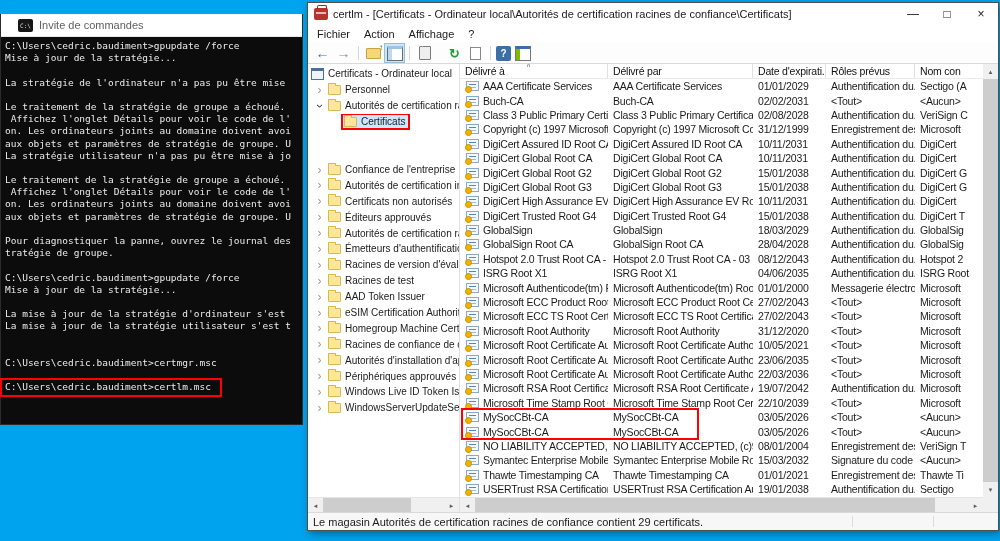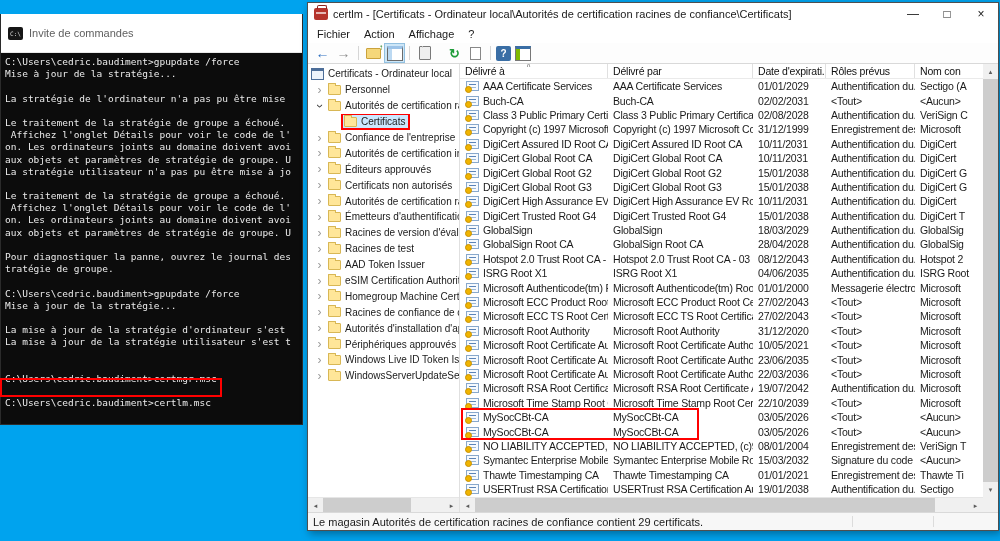--- a/index.html
+++ b/index.html
@@ -8,22 +8,22 @@
   *{box-sizing:border-box; margin:0; padding:0;}
   html,body{width:1000px;height:541px;}
   body{
     position:relative; overflow:hidden; background:var(--desktop);
     font-family:"Liberation Sans",sans-serif; -webkit-font-smoothing:antialiased;
   }
 
   
   .terminal{position:absolute; left:0; top:14px; width:303px; height:411px;
     background:var(--termbg); border:1px solid #2b2b2b; border-top:none;}
-  .term-titlebar{height:39px; background:#ffffff; display:flex; align-items:center;
-    padding-left:7px; gap:6px; border-bottom:1px solid #e8e8e8;}
+  .term-titlebar{height:23px; background:#ffffff; display:flex; align-items:center;
+    padding-left:17px; gap:6px; border-bottom:1px solid #e8e8e8;}
   .cmd-icon{width:15px;height:13px;background:#161616;border-radius:2px;color:#d8d8d8;
     display:flex;align-items:center;justify-content:center;font-size:6px;font-family:"DejaVu Sans Mono",monospace;}
   .cmd-icon::before{content:"C:\\";}
   .term-title{color:#5f5f5f; font-size:11px;}
   .term-body{padding:3px 0 0 4px; font-family:"DejaVu Sans Mono",monospace;
     font-size:9.5px; line-height:12.2px; color:#ebebeb; overflow:hidden; height:385px;}
   .term-line{height:12.2px; white-space:pre; overflow:hidden;}
 
   
   .anno{position:absolute; border:2px solid var(--anno); pointer-events:none; z-index:50;}
@@ -250,49 +250,49 @@
           </div>
 
           <div class="tree-item selected exp-none icon-folder" style="padding-left: 20px;">
             <span class="expander"></span>
             <span class="sel-wrap">
               <span class="tree-icon"></span>
               <span class="tree-label">Certificats</span>
             </span>
           </div>
 
-          <div class="tree-item exp-collapsed icon-folder" style="padding-left: 4px;">
+          <div class="tree-item exp-collapsed icon-folder" style="padding-left: 4px; margin-top: 32px;">
             <span class="expander"></span>
             <span class="sel-wrap">
               <span class="tree-icon"></span>
               <span class="tree-label">Confiance de l'entreprise</span>
             </span>
           </div>
 
           <div class="tree-item exp-collapsed icon-folder" style="padding-left: 4px;">
             <span class="expander"></span>
             <span class="sel-wrap">
               <span class="tree-icon"></span>
               <span class="tree-label">Autorités de certification inte</span>
             </span>
           </div>
 
           <div class="tree-item exp-collapsed icon-folder" style="padding-left: 4px;">
             <span class="expander"></span>
             <span class="sel-wrap">
               <span class="tree-icon"></span>
+              <span class="tree-label">Certificats non autorisés</span>
+            </span>
+          </div>
+
+          <div class="tree-item exp-collapsed icon-folder" style="padding-left: 4px;">
+            <span class="expander"></span>
+            <span class="sel-wrap">
+              <span class="tree-icon"></span>
               <span class="tree-label">Éditeurs approuvés</span>
-            </span>
-          </div>
-
-          <div class="tree-item exp-collapsed icon-folder" style="padding-left: 4px;">
-            <span class="expander"></span>
-            <span class="sel-wrap">
-              <span class="tree-icon"></span>
-              <span class="tree-label">Certificats non autorisés</span>
             </span>
           </div>
 
           <div class="tree-item exp-collapsed icon-folder" style="padding-left: 4px;">
             <span class="expander"></span>
             <span class="sel-wrap">
               <span class="tree-icon"></span>
               <span class="tree-label">Autorités de certification raci</span>
             </span>
           </div>

